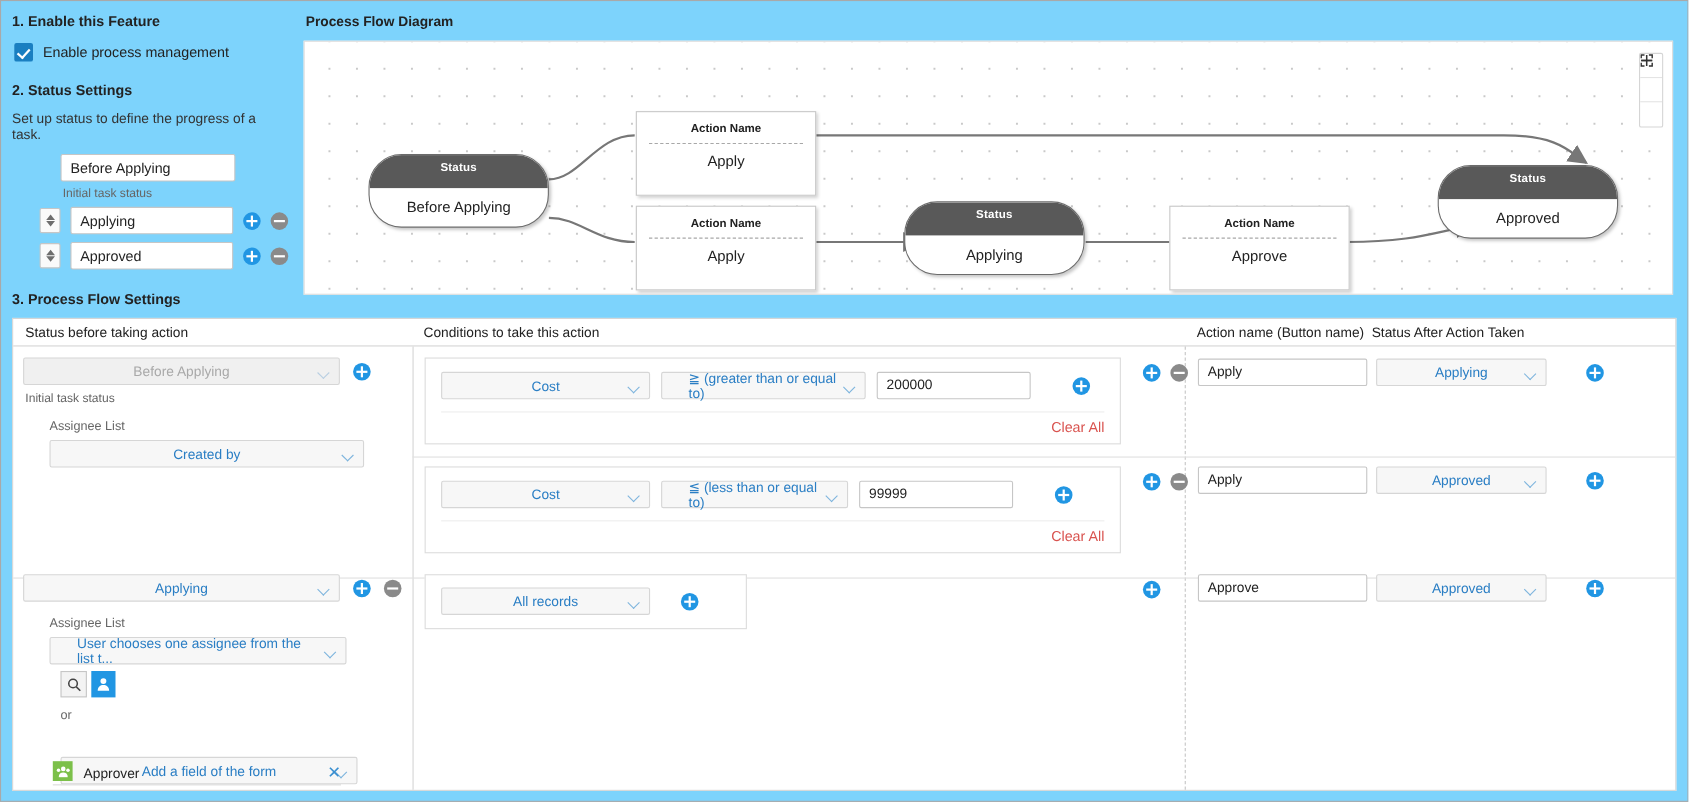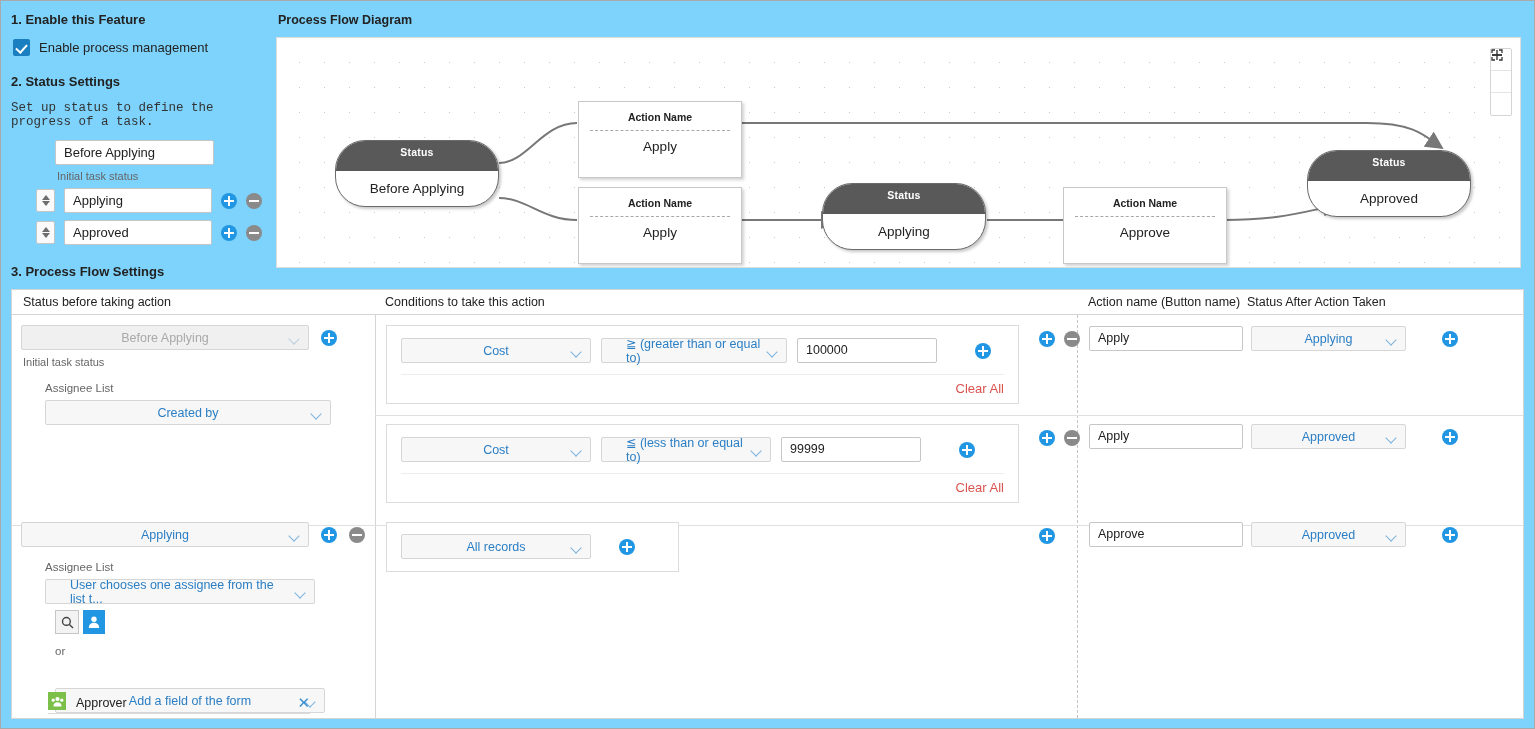--- a/index.html
+++ b/index.html
@@ -9,21 +9,21 @@
     background:#ffffff;
     font-family:"Liberation Sans", sans-serif;
     font-size:13px; color:#333;
     overflow:hidden;
   }
   .page { position:relative; width:1535px; height:729px; border:1px solid #a9a9a9; background:#7dd3fc; }
 
   
   .left-panel { position:absolute; left:0; top:0; width:275px; height:279px; padding:11px 14px 0 10px; }
   .sec-title { font-weight:bold; font-size:13px; color:#222; margin:0 0 12px 0; }
-  .sec-sub { font-size:12.5px; color:#333; margin:4px 0 11px 0;font-family:Liberation Mono, monospace; }
+  .sec-sub { font-size:12.5px; color:#333; margin:4px 0 11px 0; }
 
   .chk-row { display:flex; align-items:center; gap:9px; margin:0 0 18px 2px; }
   .chkbox { width:17px; height:17px; background:#1a7fc1; border-radius:2px; position:relative; flex:none; }
   .chkbox::after {
     content:""; position:absolute; left:5px; top:3px; width:5px; height:9px;
     border:solid #fff; border-width:0 2px 2px 0; transform:rotate(42deg);
   }
   .chk-label { font-size:13px; color:#222; }
 
   .status-input-row { display:flex; align-items:center; gap:9px; margin-bottom:3px; }
@@ -296,21 +296,21 @@
     <div class="cond-box" style="left:374px; top:35px; width:633px; height:79px;">
       <div class="cond-inner">
         <div class="sel" style="width:190px;">
           <span>Cost</span>
           <span class="cv"></span>
         </div>
         <div class="sel" style="width:186px;">
           <span>≧ (greater than or equal to)</span>
           <span class="cv"></span>
         </div>
-        <div class="inp" style="width:140px;">100000</div>
+        <div class="inp" style="width:140px;">200000</div>
         <span class="circ plus" style="margin-left:28px;"></span>
       </div>
       <div class="cond-hr"></div>
       <div class="clear-all">Clear All</div>
     </div>
 
     <div class="abs" style="left:1027px; top:41px; display:flex; gap:9px;">
       <span class="circ plus"></span>
       <span class="circ minus"></span>
     </div>

